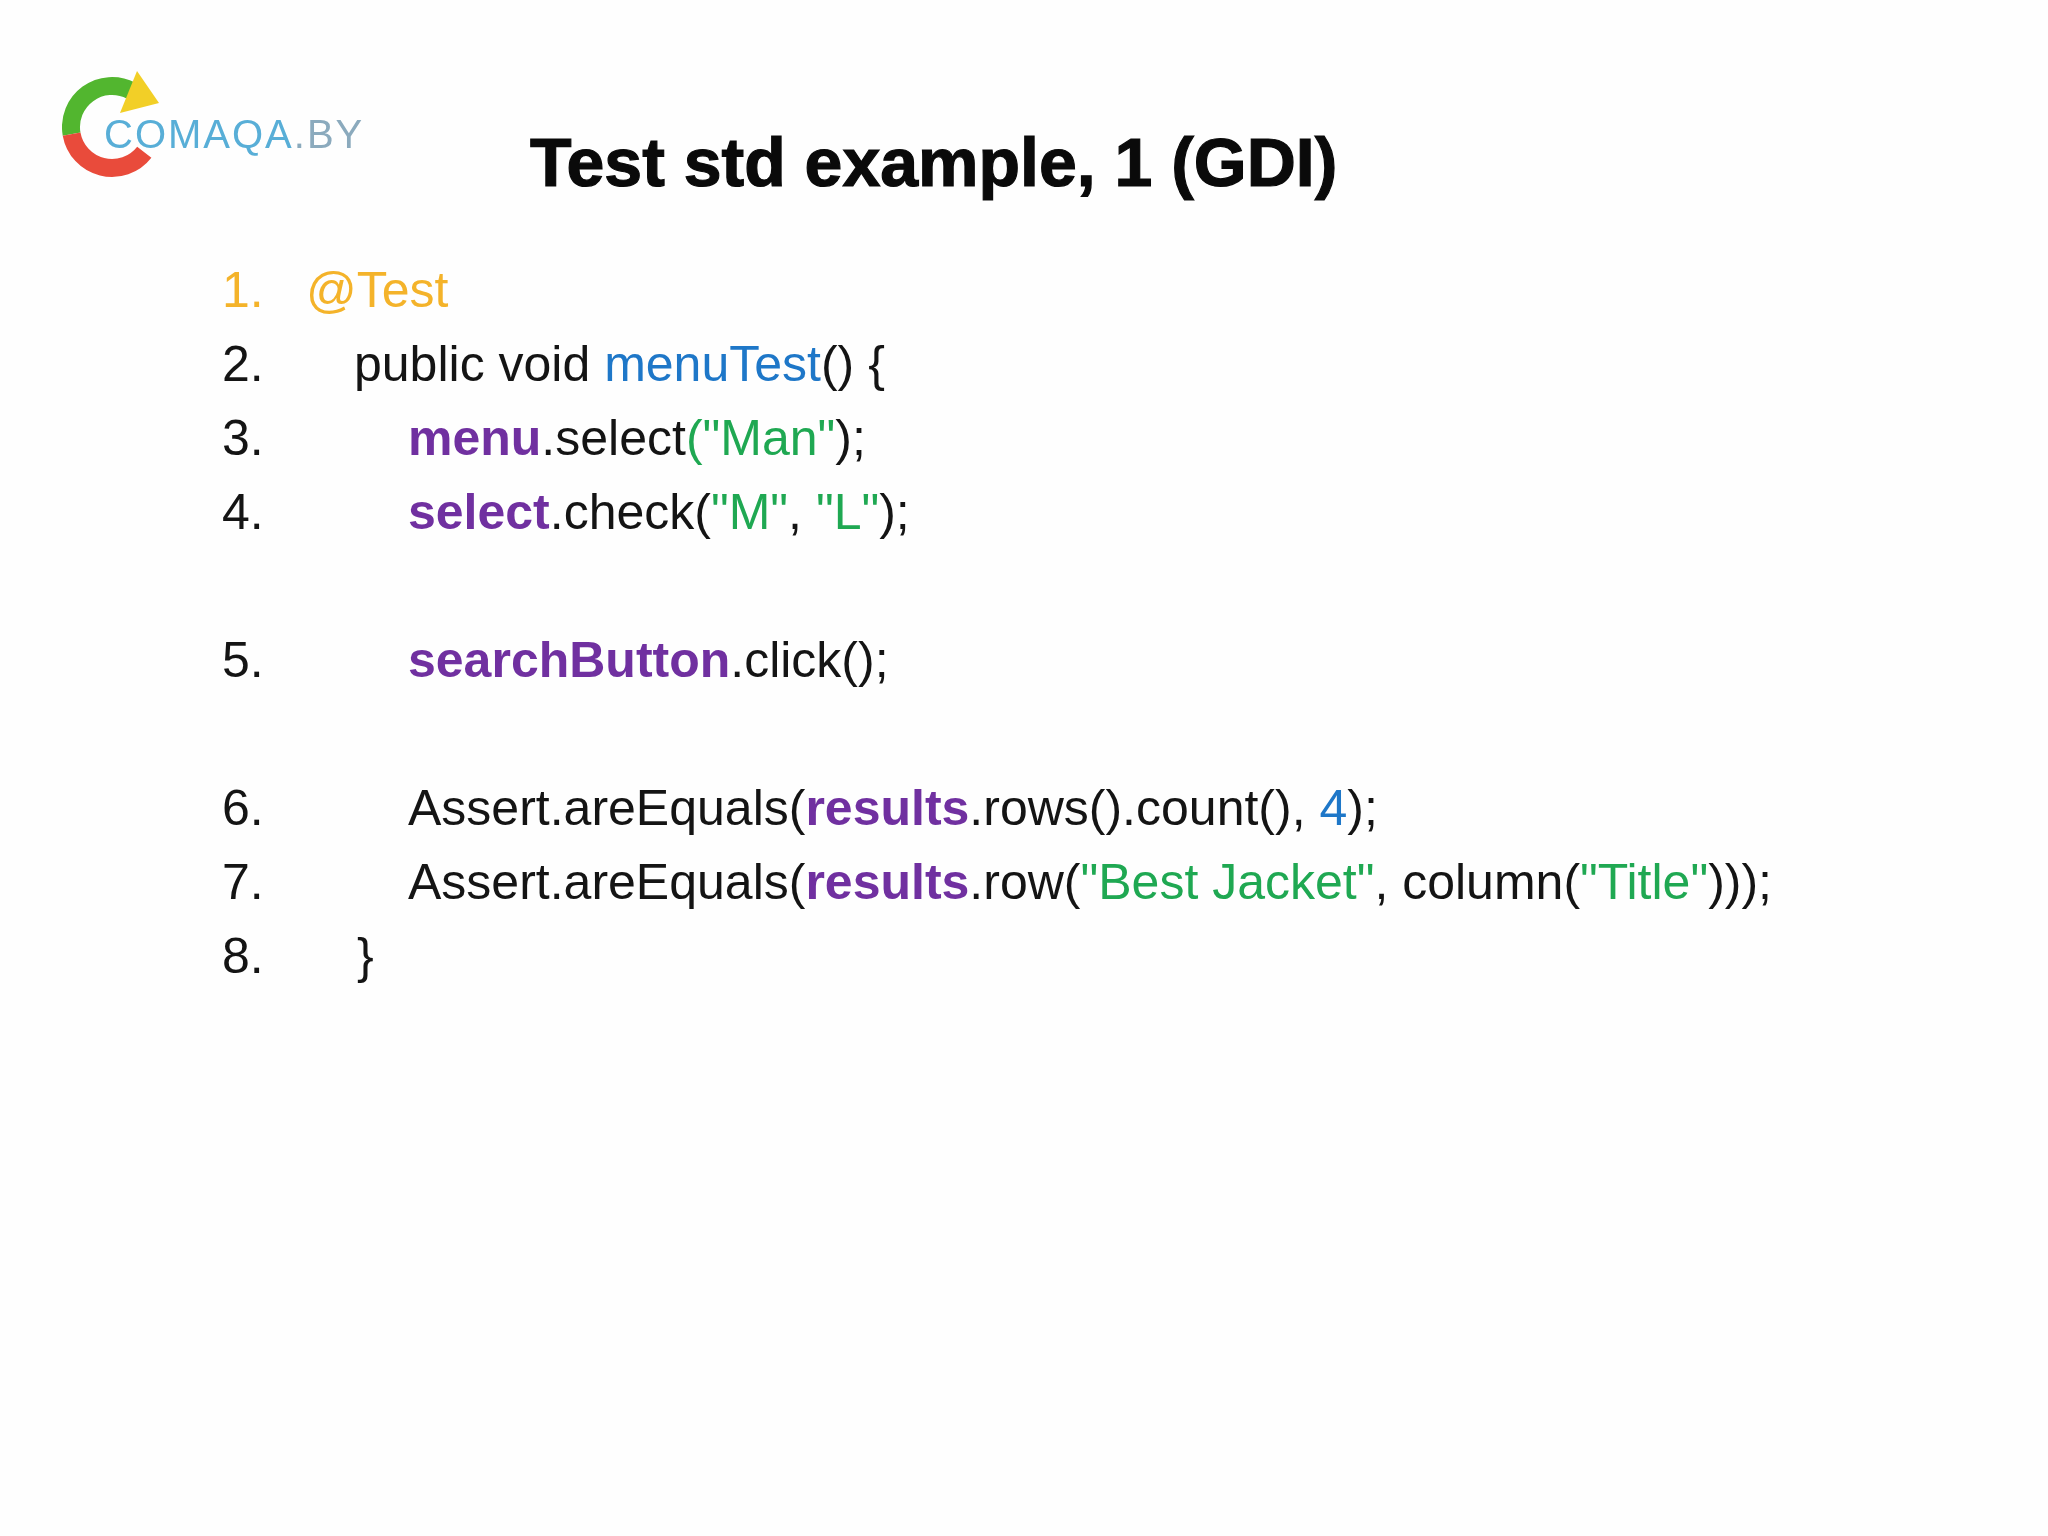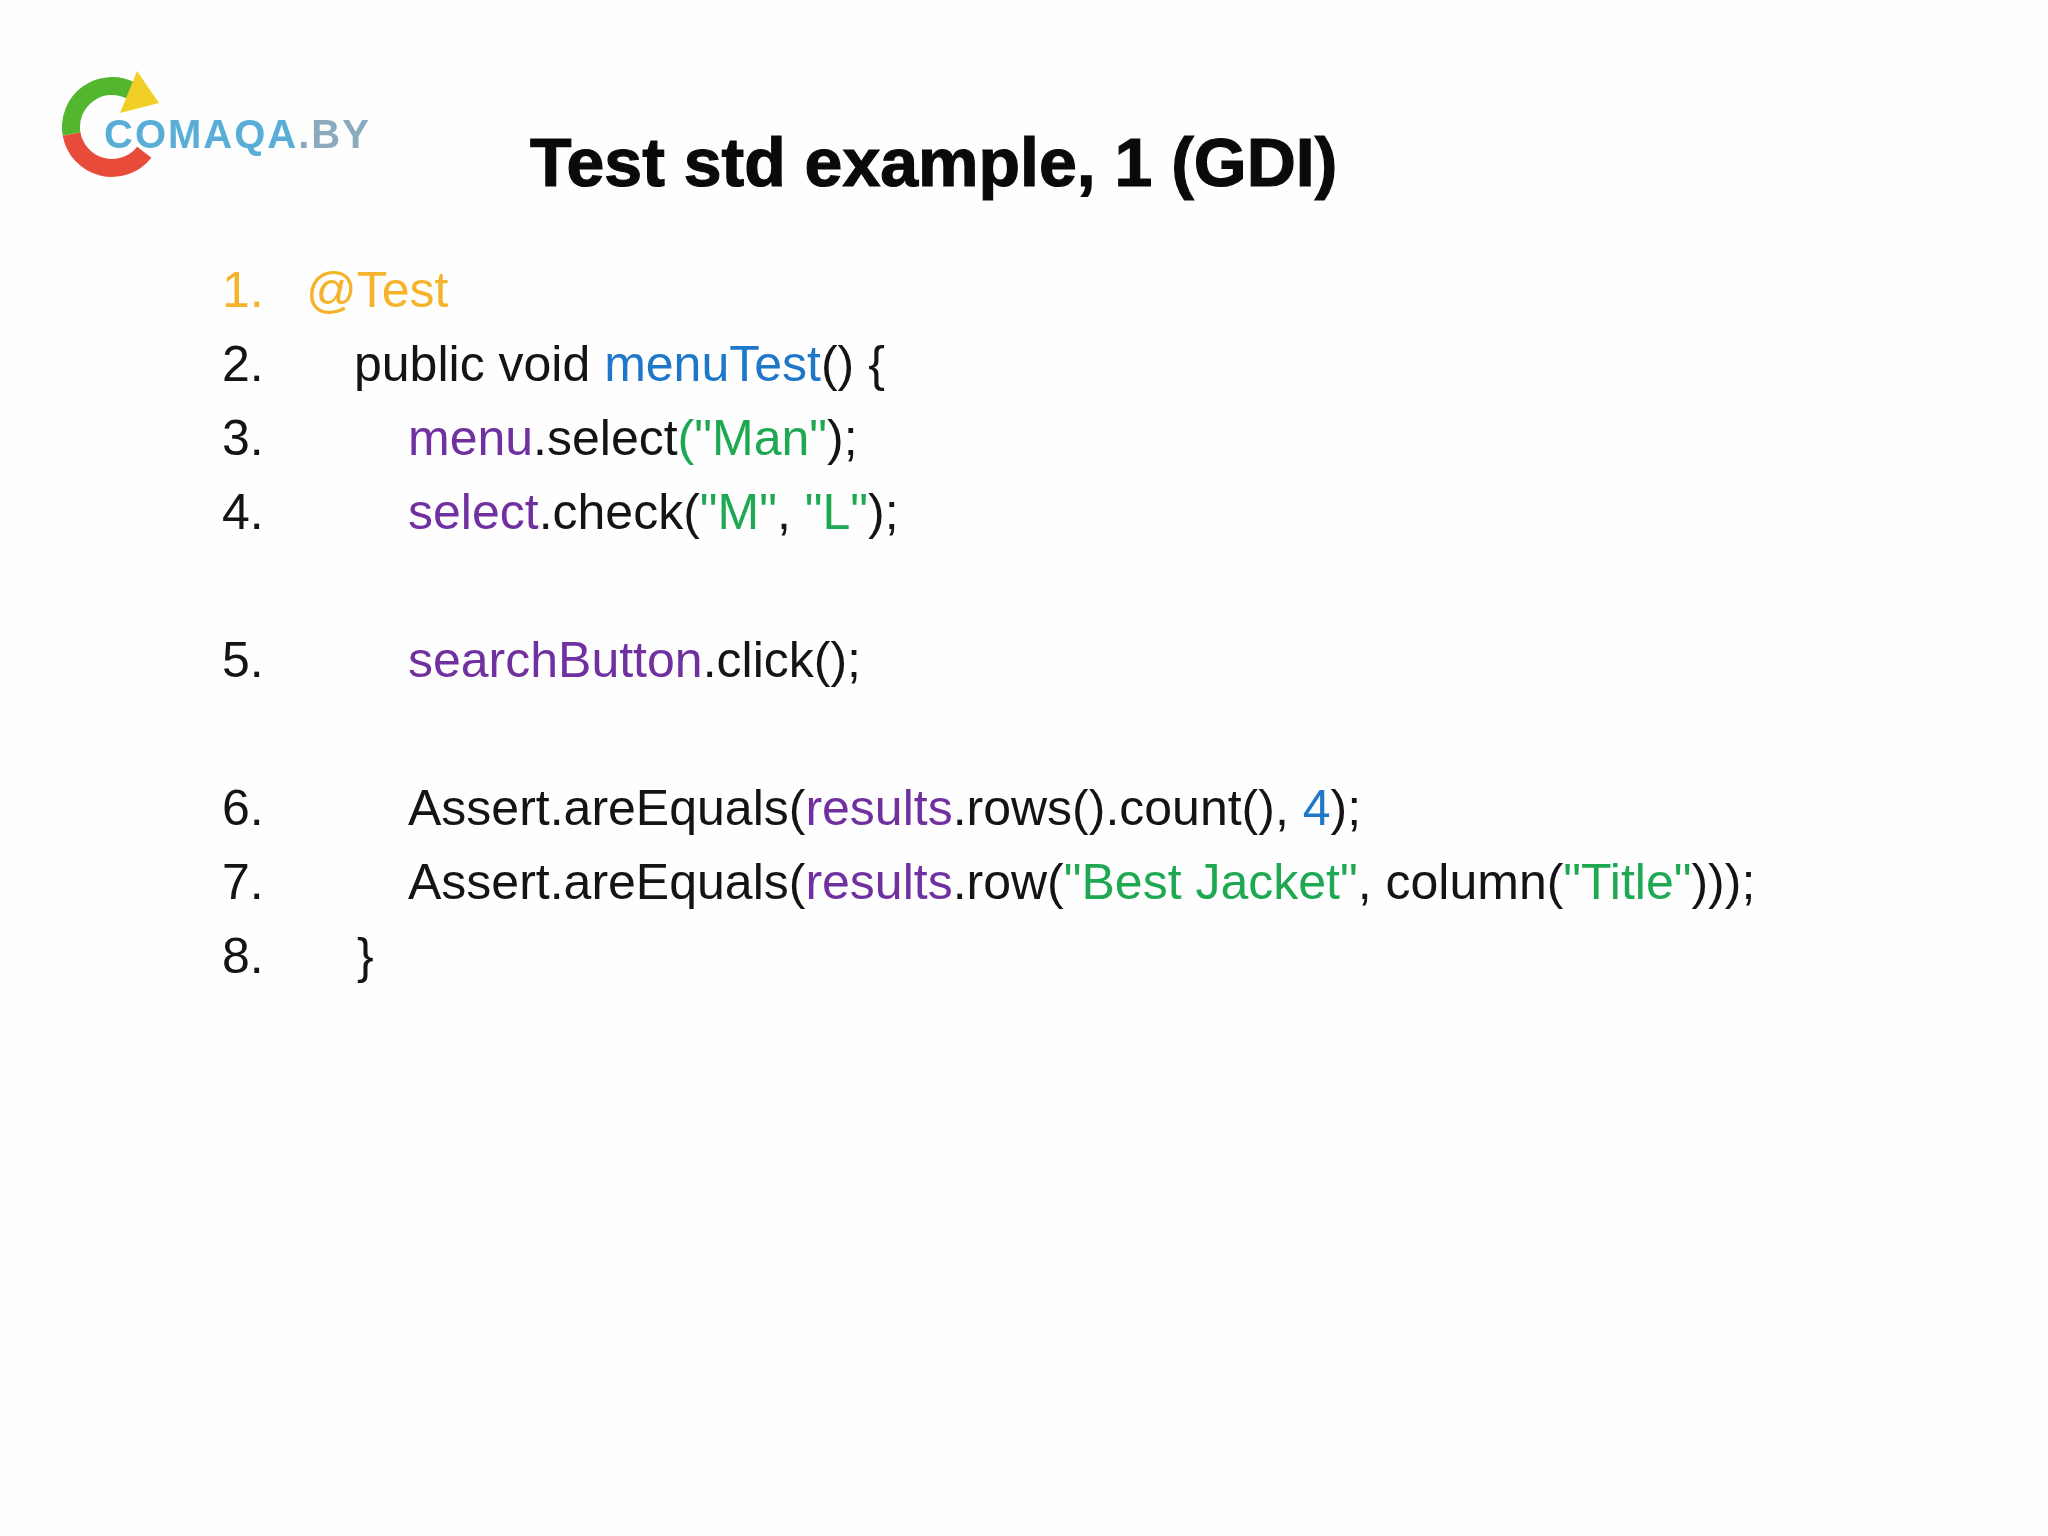--- a/index.html
+++ b/index.html
@@ -11,21 +11,21 @@
   }
 
   
   .logo{position:absolute;left:0;top:0;width:420px;height:210px;}
   .logo-mark{position:absolute;left:62px;top:70px;width:110px;height:110px;}
   .arc-green{fill:none;stroke:var(--logo-green);stroke-width:18;}
   .arc-red{fill:none;stroke:var(--logo-red);stroke-width:18;}
   .arrow-yellow{fill:var(--logo-yellow);}
   .logo-text{
     position:absolute;left:104px;top:112px;
-    font-size:40px;letter-spacing:2px;font-weight:700;
+    font-size:40px;letter-spacing:2px;font-weight:400;
     white-space:nowrap;
   }
   .logo-name{color:var(--logo-blue);}
   .logo-tld{color:var(--logo-gray-blue);}
 
   
   .title{
     position:absolute;left:514px;top:112px;margin:16px;
     font-size:68px;line-height:1;font-weight:700;
     color:var(--title-black);
@@ -41,21 +41,21 @@
   .num{position:absolute;left:222px;}
   .content{position:absolute;top:0;}
   .ind-1 .content{left:306px;}
   .ind-2 .content{left:354px;}
   .ind-3 .content{left:408px;}
   .ind-4 .content{left:357px;}
 
   .black{color:var(--code-black);}
   .orange{color:var(--code-orange);}
   .blue{color:var(--code-blue);}
-  .purple{color:var(--code-purple);}
+  .purple{color:var(--code-purple);font-weight:bold;}
   .green{color:var(--code-green);}
 </style>
 </head>
 <body>
 
 <div class="logo">
   <svg class="logo-mark" viewBox="0 0 110 110">
     <path class="arc-green" d="M 69.2 20.8 A 41 41 0 0 0 9.6 64.1"></path>
     <path class="arc-red" d="M 9.6 64.1 A 41 41 0 0 0 82.3 82.2"></path>
     <polygon class="arrow-yellow" points="75,1 97,33 58,43"></polygon>

